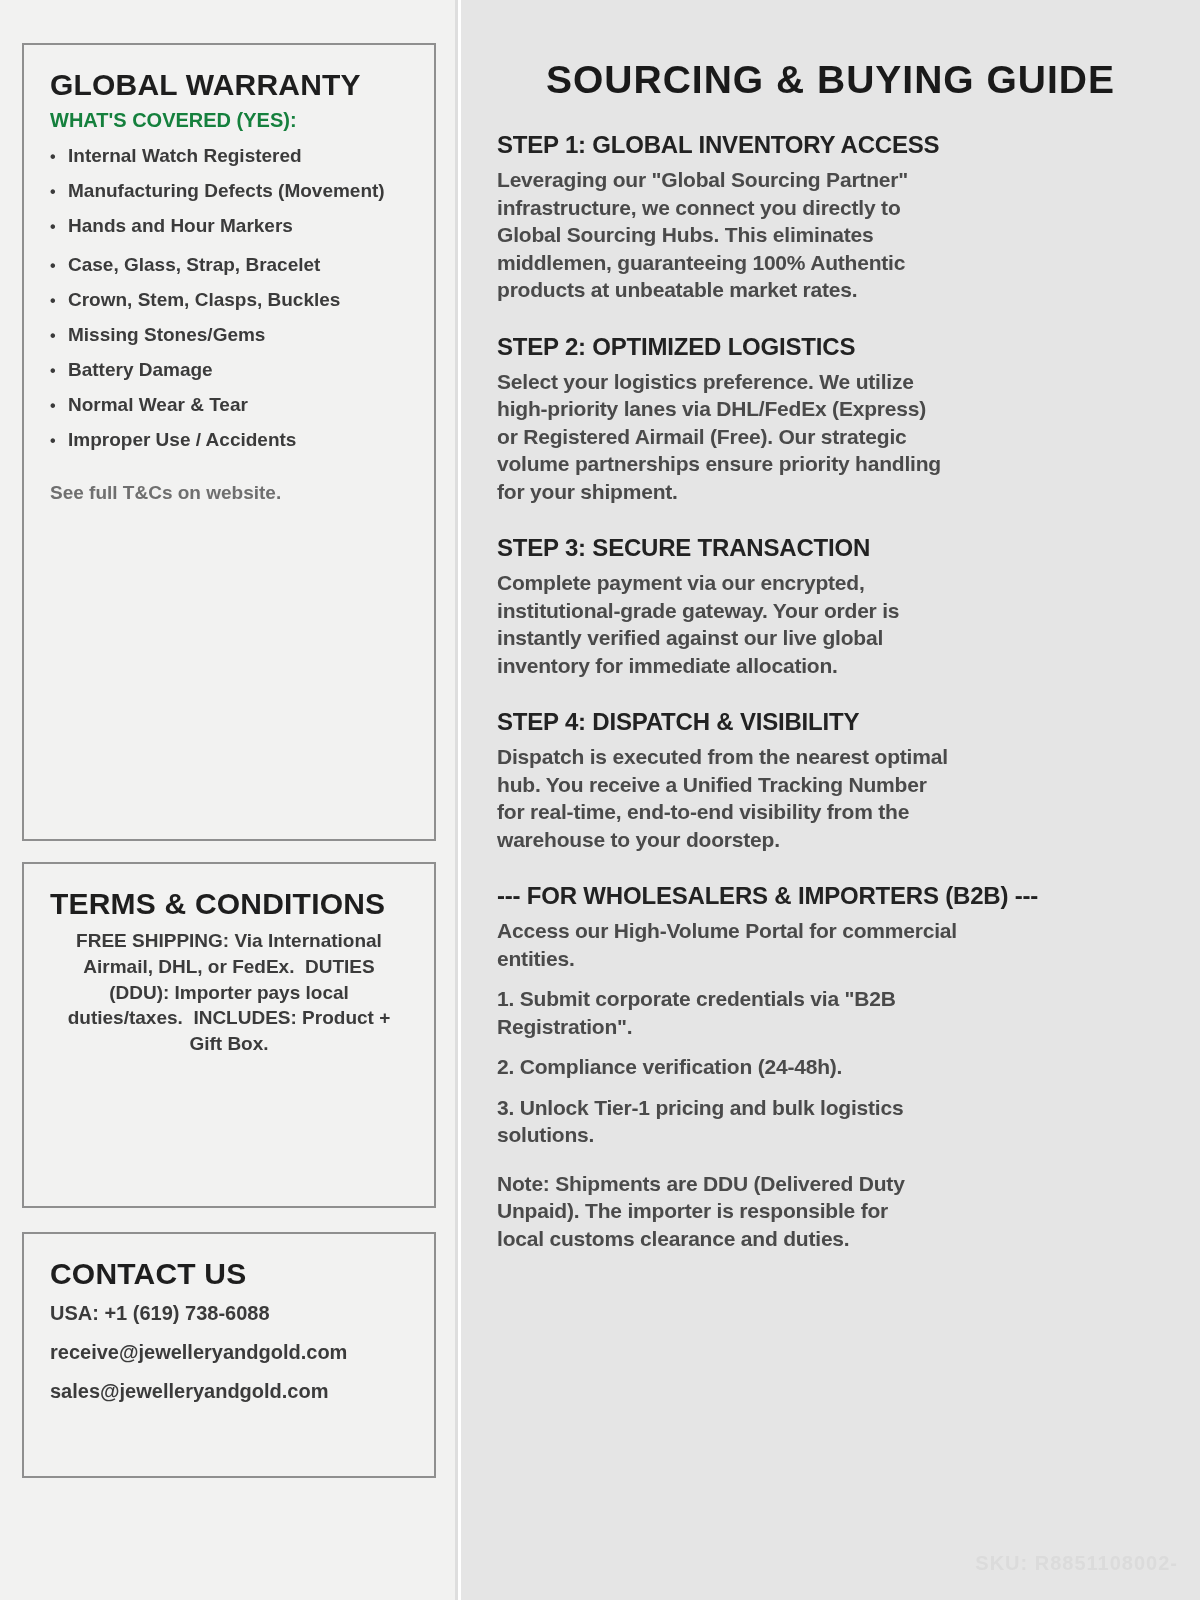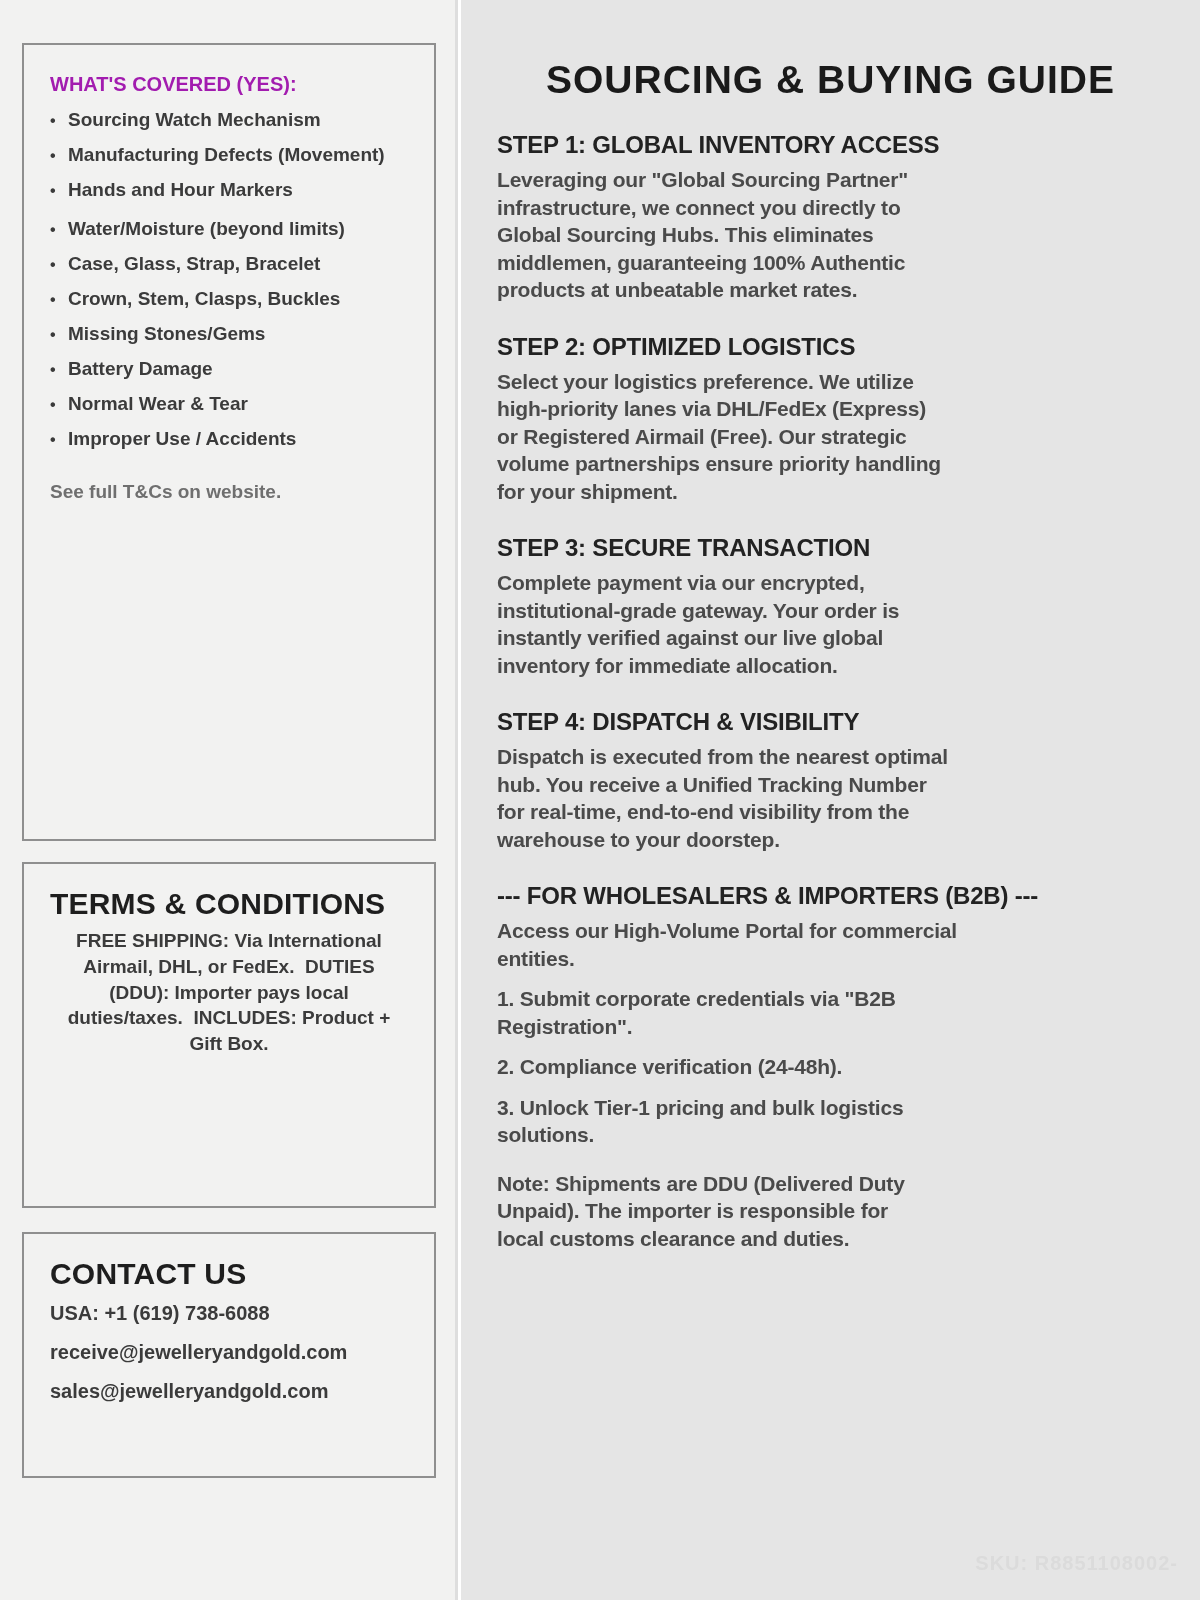--- a/index.html
+++ b/index.html
@@ -36,21 +36,21 @@
     font-size: 30px;
     font-weight: 800;
     color: #1e1e1e;
     line-height: 36px;
     letter-spacing: 0.2px;
   }
   .side-sub {
     margin-top: 2px;
     font-size: 20px;
     font-weight: 700;
-    color: #a21caf;
+    color: #15803d;
     line-height: 30px;
   }
   .side-sub.second { margin-top: 26px; }
   ul.side-list {
     list-style: none;
     margin-top: 4px;
   }
   ul.side-list li {
     font-size: 19px;
     font-weight: 700;
@@ -141,28 +141,28 @@
   }
 </style>
 </head>
 <body>
 
 <div class="page">
 
   <div class="sidebar">
 
     <div class="side-box box-warranty">
+      <h2>GLOBAL WARRANTY</h2>
       <div class="side-sub">WHAT'S COVERED (YES):</div>
       <ul class="side-list">
-        <li><span class="dot">•</span><span>Sourcing Watch Mechanism</span></li>
+        <li><span class="dot">•</span><span>Internal Watch Registered</span></li>
         <li><span class="dot">•</span><span>Manufacturing Defects (Movement)</span></li>
         <li><span class="dot">•</span><span>Hands and Hour Markers</span></li>
       </ul>
       <ul class="side-list">
-        <li><span class="dot">•</span><span>Water/Moisture (beyond limits)</span></li>
         <li><span class="dot">•</span><span>Case, Glass, Strap, Bracelet</span></li>
         <li><span class="dot">•</span><span>Crown, Stem, Clasps, Buckles</span></li>
         <li><span class="dot">•</span><span>Missing Stones/Gems</span></li>
         <li><span class="dot">•</span><span>Battery Damage</span></li>
         <li><span class="dot">•</span><span>Normal Wear &amp; Tear</span></li>
         <li><span class="dot">•</span><span>Improper Use / Accidents</span></li>
       </ul>
       <div class="side-footnote">See full T&amp;Cs on website.</div>
     </div>
 

